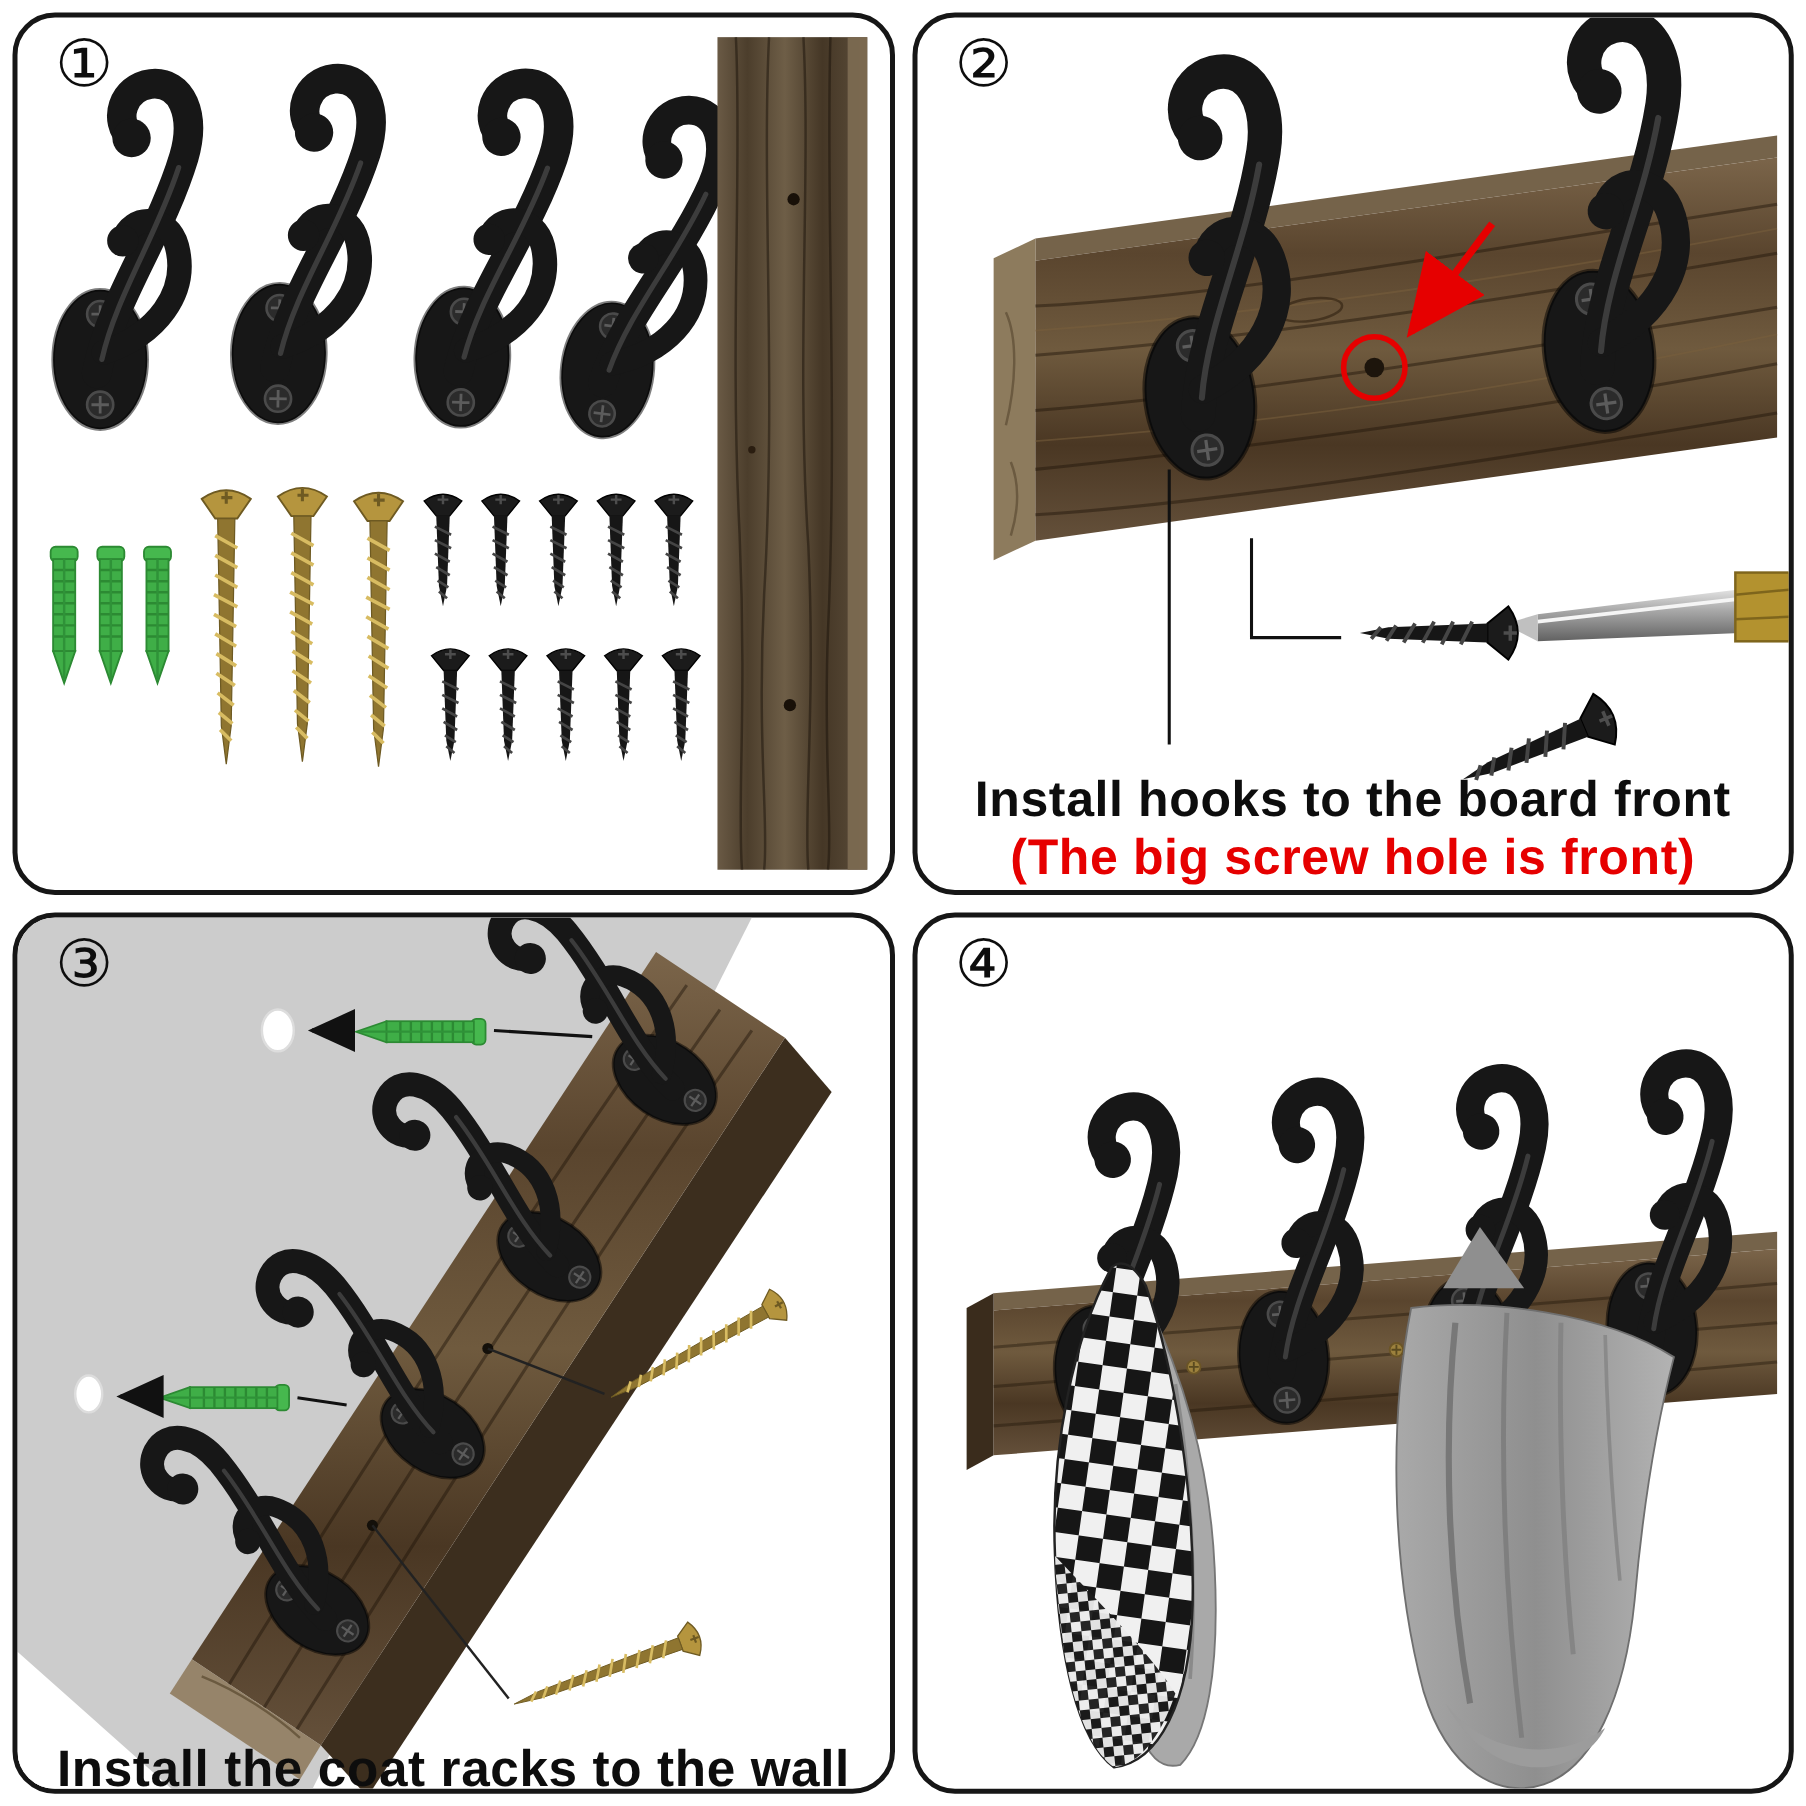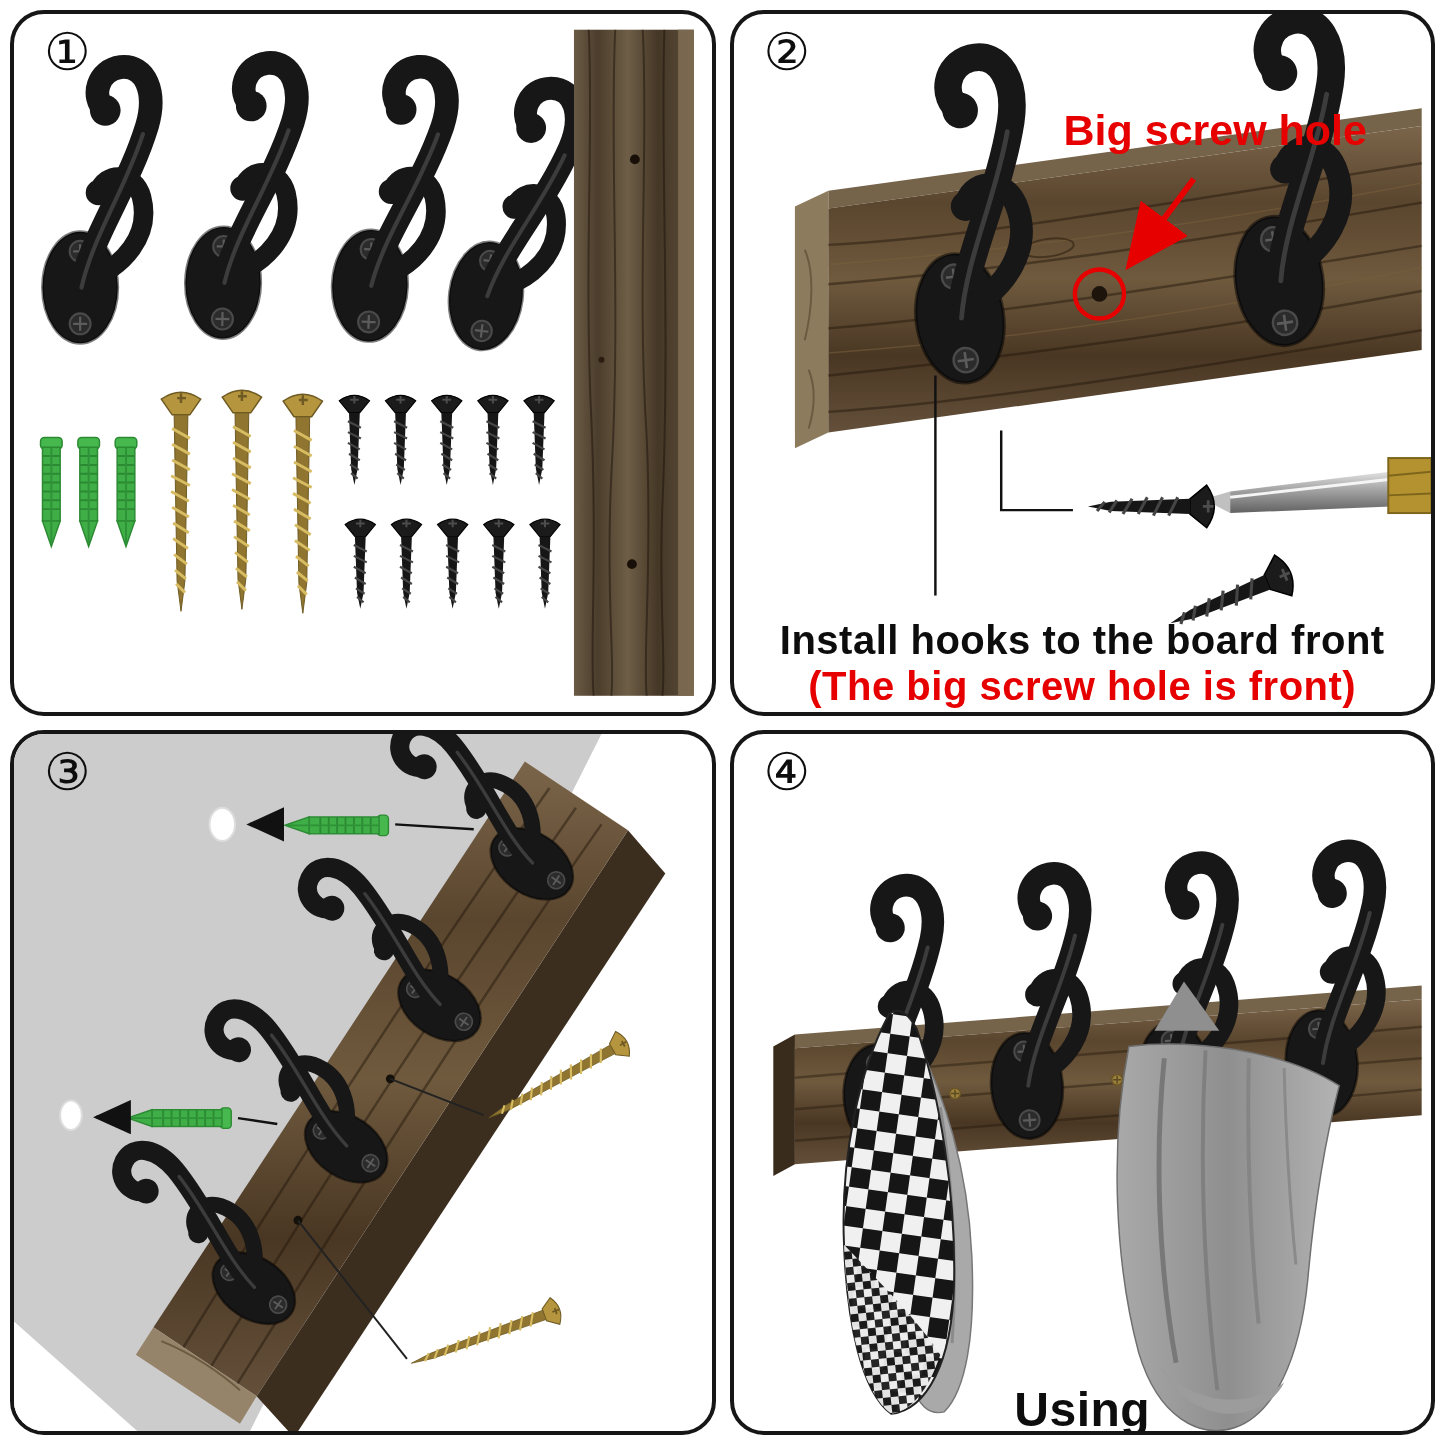--- a/index.html
+++ b/index.html
@@ -205,21 +205,20 @@
         <line x1="666" y1="490" x2="710" y2="488" stroke="#7e651c" stroke-width="2"></line>
       </g>
       <use href="#bscrew" transform="translate(492,478) rotate(90) scale(1.55)"></use>
       <use href="#bscrew" transform="translate(560,545) rotate(67) scale(1.6)"></use>
       <g stroke="#111" stroke-width="2.5" fill="none">
         <polyline points="205,368 205,592"></polyline>
         <polyline points="272,424 272,505 345,505"></polyline>
       </g>
     </svg>
     <div class="badge">②</div>
-    <div class="callout-red">Big screw hole</div>
     <div class="caption cap2b">(The big screw hole is front)</div>
     <div class="caption cap2a">Install hooks to the board front</div>
   </section>
 
   <section class="panel">
     <svg class="art" viewBox="0 0 710 710">
       <polygon points="0,0 598,0 240,710 0,710" fill="#cccccc"></polygon>
       <polygon points="0,598 126,710 0,710" fill="#ffffff"></polygon>
       <ellipse cx="212" cy="92" rx="13" ry="17" fill="#ffffff" stroke="#dddddd" stroke-width="2"></ellipse>
       <ellipse cx="58" cy="388" rx="11" ry="15" fill="#ffffff" stroke="#dddddd" stroke-width="2"></ellipse>
@@ -249,20 +248,21 @@
         <line x1="388" y1="92" x2="468" y2="97" stroke="#111" stroke-width="2.5"></line>
         <line x1="112" y1="390" x2="84" y2="390" stroke="#111" stroke-width="3.5" marker-end="url(#arr)"></line>
         <line x1="228" y1="391" x2="268" y2="397" stroke="#111" stroke-width="2.5"></line>
         <line x1="383" y1="351" x2="478" y2="388" stroke="#222" stroke-width="2"></line>
         <line x1="289" y1="495" x2="400" y2="636" stroke="#222" stroke-width="2"></line>
       </g>
       <use href="#gscrew" transform="translate(618,298) rotate(61) scale(0.72)"></use>
       <use href="#gscrew" transform="translate(552,570) rotate(70) scale(0.72)"></use>
     </svg>
     <div class="badge">③</div>
+    <div class="caption cap3">Install the coat racks to the wall</div>
   </section>
 
   <section class="panel">
     <svg class="art" viewBox="0 0 710 710">
       <g>
         <polygon points="62,306 700,256 700,270 62,320" fill="#75634a"></polygon>
         <polygon points="40,318 62,306 62,438 40,450" fill="#3a2c1c"></polygon>
         <polygon points="62,320 700,270 700,388 62,438" fill="url(#woodH)"></polygon>
         <g stroke="rgba(30,20,8,.4)" stroke-width="2.5" fill="none">
           <path d="M 62 350 C 220 336 480 318 700 298"></path>
@@ -290,16 +290,15 @@
         <path d="M 458 252 L 494 302 L 428 302 Z" fill="#8f8f8f"></path>
         <path d="M 402 318 C 382 420 388 540 412 630 C 432 696 474 718 510 706 C 550 692 576 636 584 556 C 590 488 600 420 616 358 C 560 322 464 310 402 318 Z" fill="url(#fabric)" stroke="#6f6f6f" stroke-width="1.5"></path>
         <path d="M 438 330 C 428 430 432 540 450 640" stroke="#787878" stroke-width="5" fill="none"></path>
         <path d="M 480 322 C 474 430 478 550 492 668" stroke="#7f7f7f" stroke-width="4" fill="none"></path>
         <path d="M 524 330 C 522 420 526 520 534 600" stroke="#858585" stroke-width="4" fill="none"></path>
         <path d="M 560 340 C 562 420 566 480 572 540" stroke="#8a8a8a" stroke-width="3" fill="none"></path>
         <path d="M 430 640 C 460 680 520 690 560 660 C 540 700 470 712 430 640 Z" fill="#9c9c9c"></path>
       </g>
     </svg>
     <div class="badge">④</div>
-    <div class="caption cap4">Using</div>
   </section>
 
 </div>
 
 </body></html>

